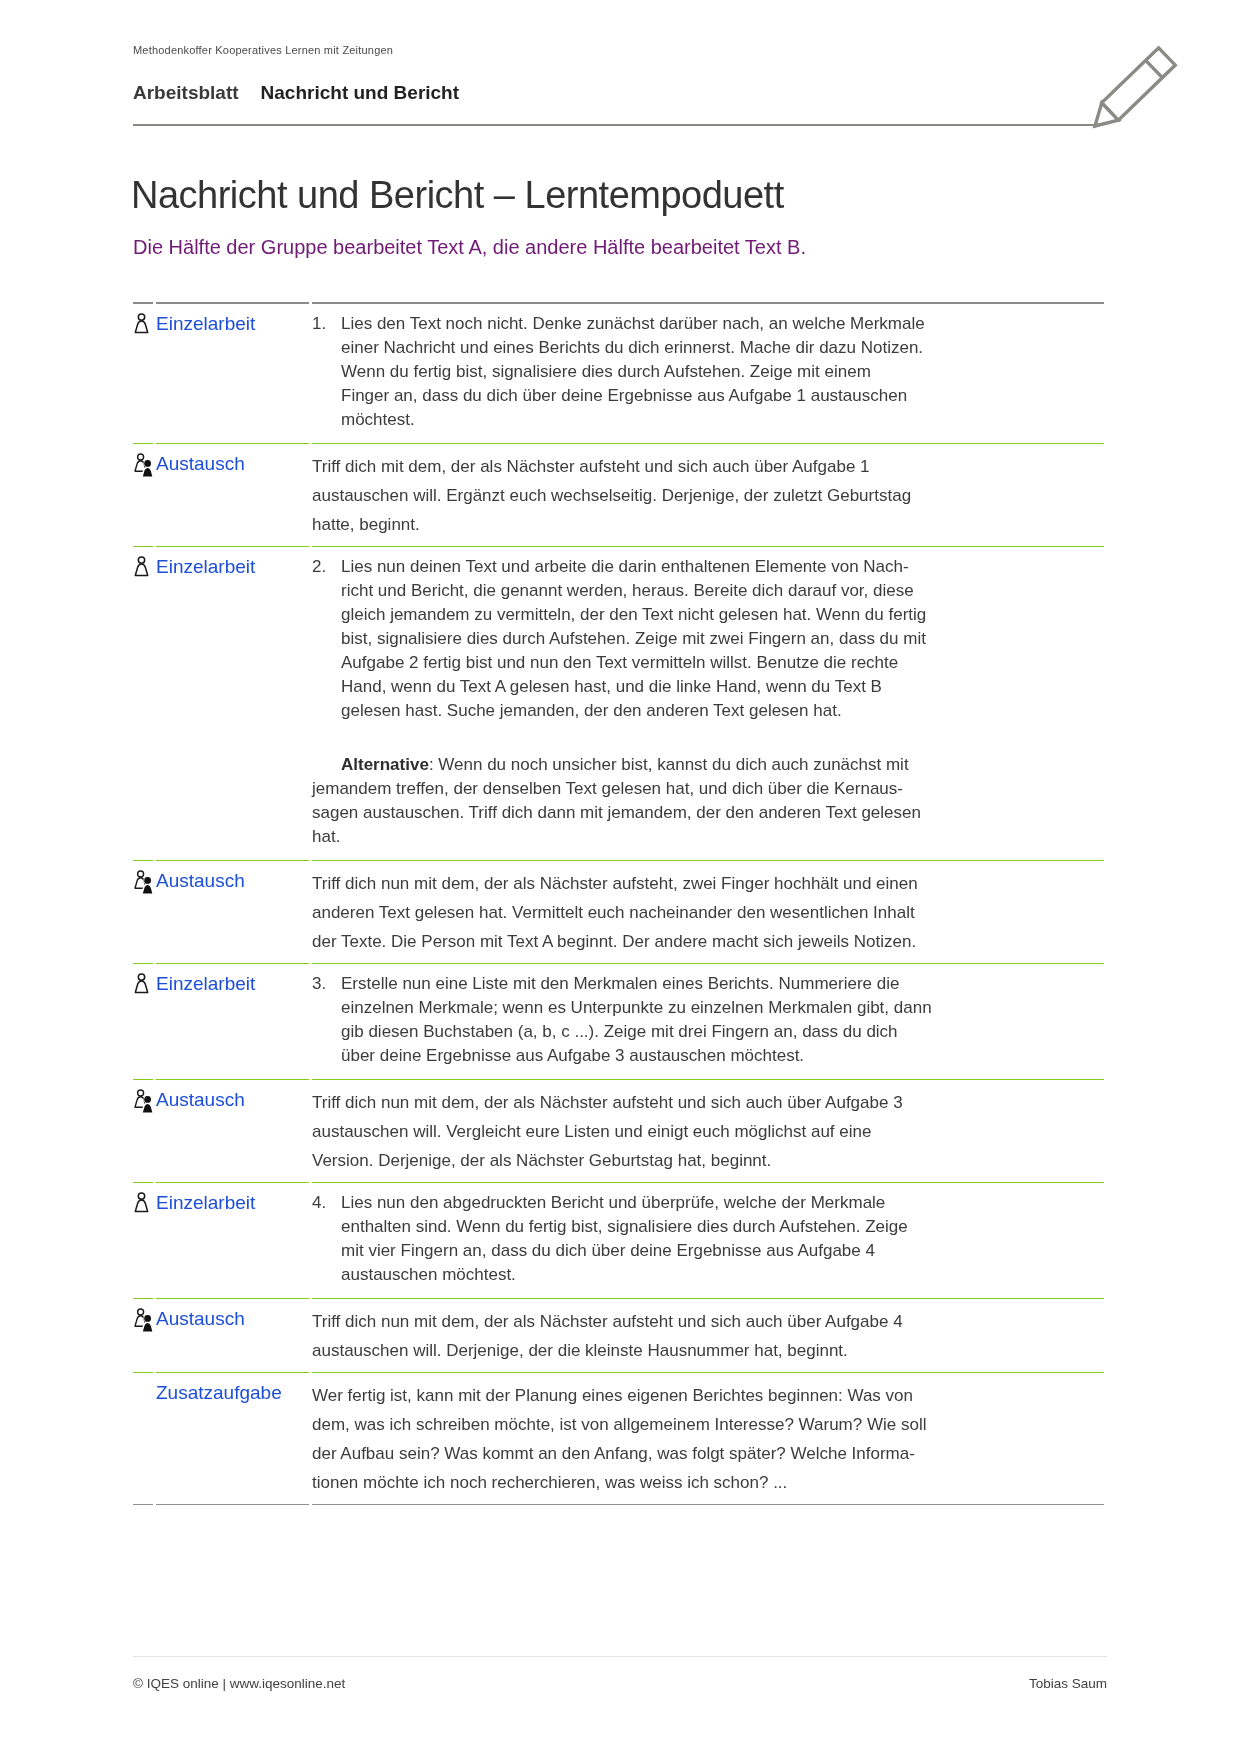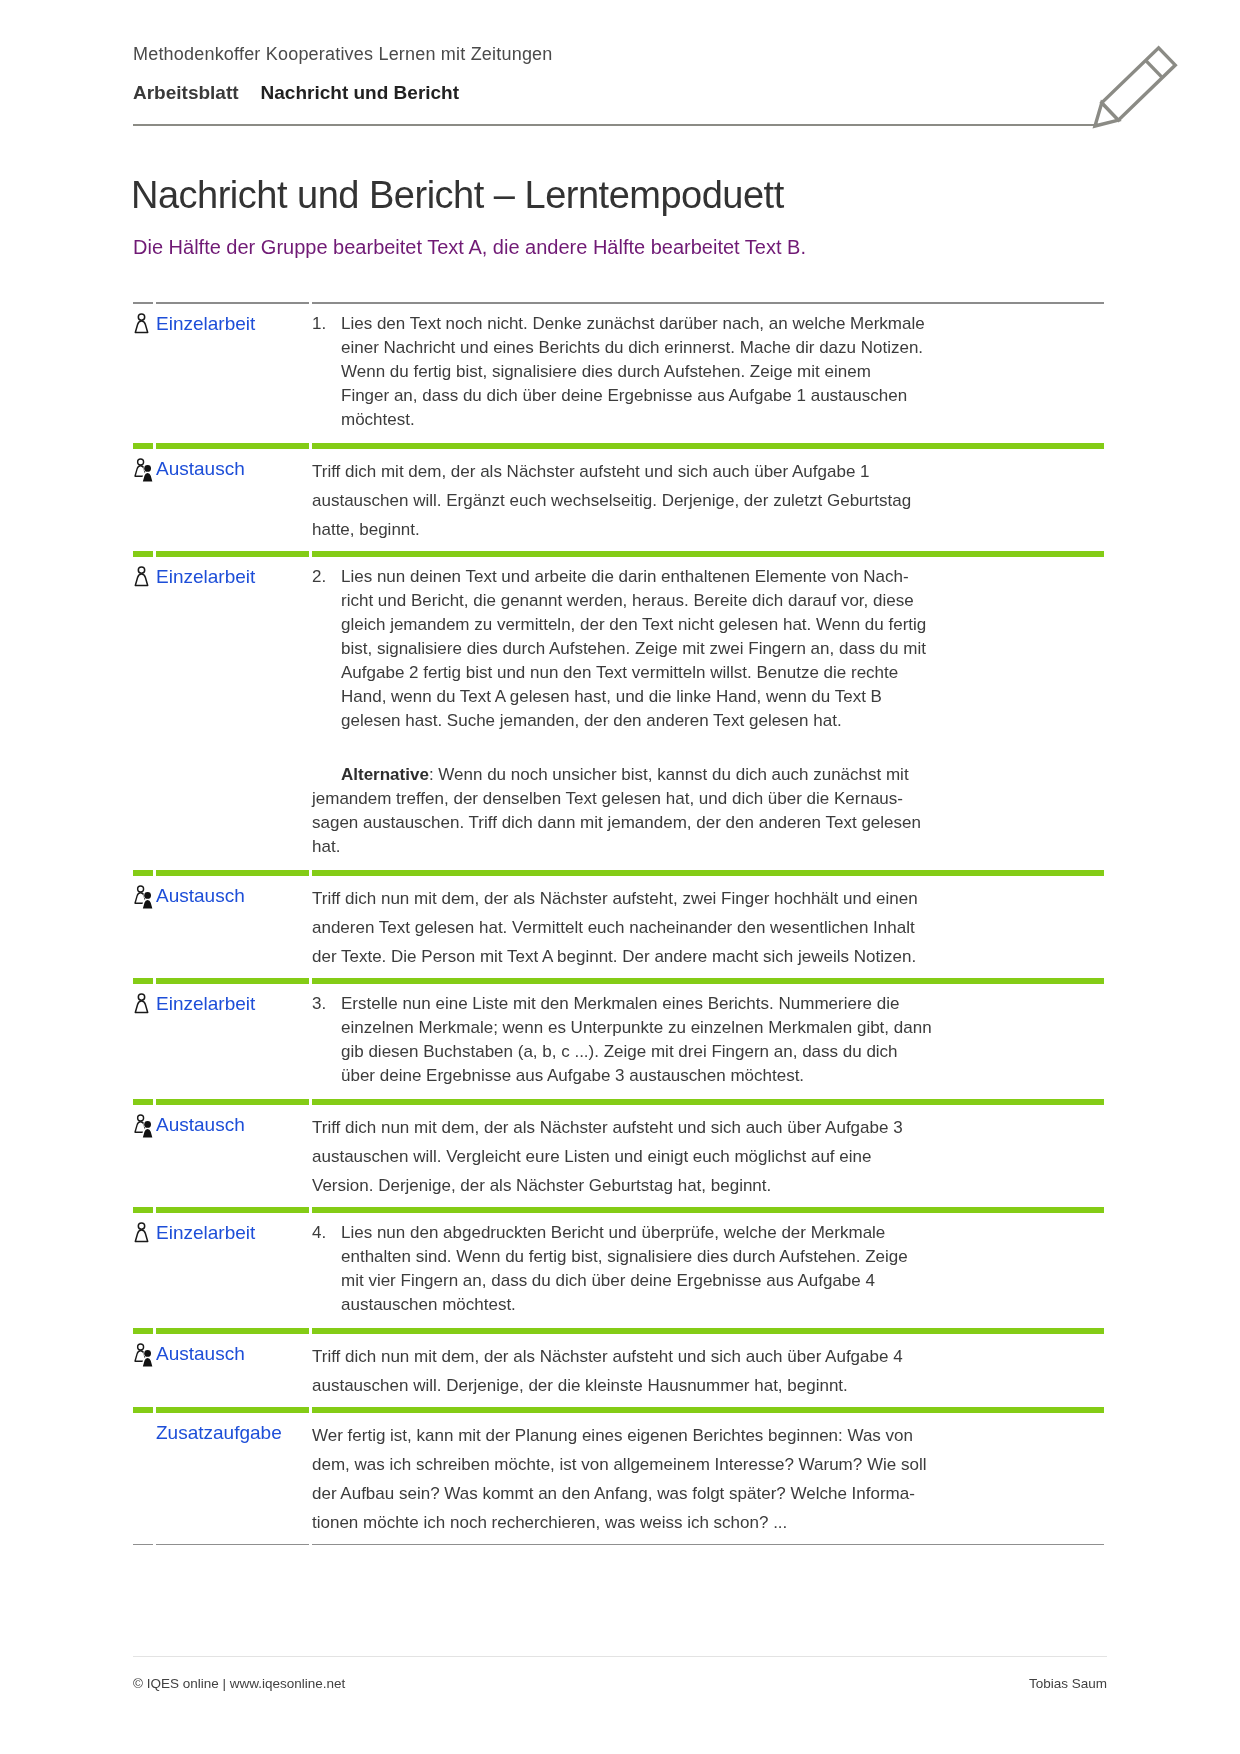--- a/index.html
+++ b/index.html
@@ -7,21 +7,21 @@
     position:relative;
     width:1240px;
     height:1754px;
     background:#ffffff;
     font-family:"Liberation Sans","DejaVu Sans",sans-serif;
     color:#3c3c3c;
     overflow:hidden;
   }
   .meta{
     position:absolute;left:133px;top:44px;
-    font-size:18px;color:#4a4a4a;letter-spacing:.2px;
+    font-size:11px;color:#4a4a4a;letter-spacing:.2px;
   }
   .dochead{
     position:absolute;left:133px;top:82px;
     font-size:19px;color:#3a3a3a;
   }
   .dochead .doctype{font-weight:700;margin-right:22px;}
   .dochead .doctitle{font-weight:700;color:#222;}
   .headrule{
     position:absolute;left:133px;top:124px;
     width:962px;height:2px;background:#8b8b85;
@@ -35,21 +35,21 @@
     position:absolute;left:133px;top:236px;
     font-size:20px;color:#701a75;
   }
   table.acttable{
     position:absolute;left:130px;top:302px;
     width:977px;
     border-collapse:separate;border-spacing:3px 0;
     table-layout:fixed;
   }
   td{vertical-align:top;padding:0;}
-  td.cell{border-top:6px solid #84cc16;}
+  td.cell{border-top:1px solid #84cc16;}
   tr:first-child td.cell{border-top:2px solid #8c8c8c;}
   tr:last-child td.cell{border-bottom:1px solid #8f8f8f;}
   td.icon-cell{width:20px;padding-top:9px;}
   td.label-cell{width:153px;padding-top:9px;}
   td.text-cell{padding-top:8px;}
   .rowlabel{font-size:19px;color:#1d4ed8;line-height:22px;}
   p.body{margin:0;font-size:17px;color:#3c3c3c;}
   tr.einzelarbeit p.body{line-height:24px;padding-bottom:11px;}
   tr.austausch p.body,tr.zusatz p.body{line-height:29px;padding-bottom:7px;}
   p.numbered{position:relative;padding-left:29px;}

